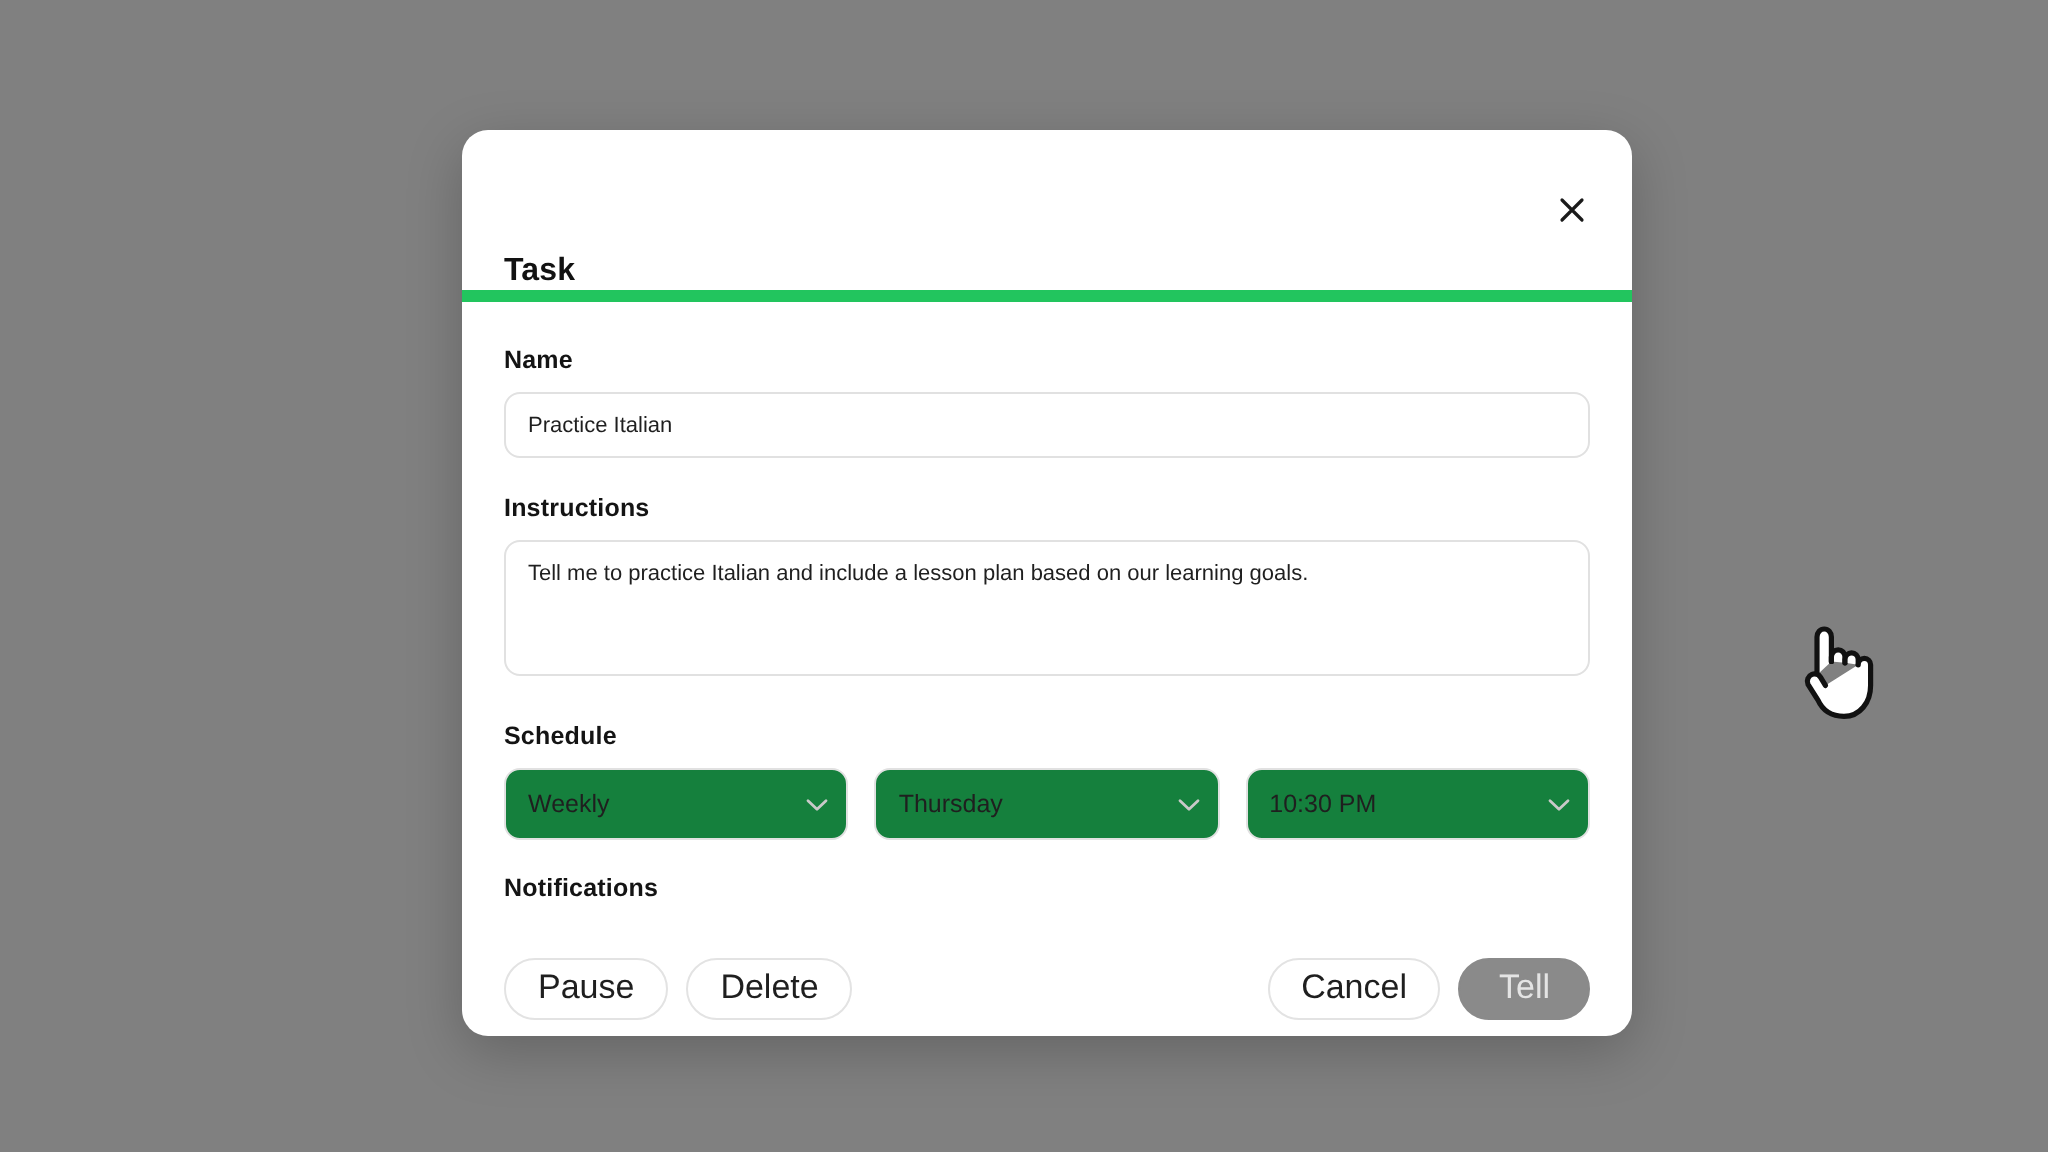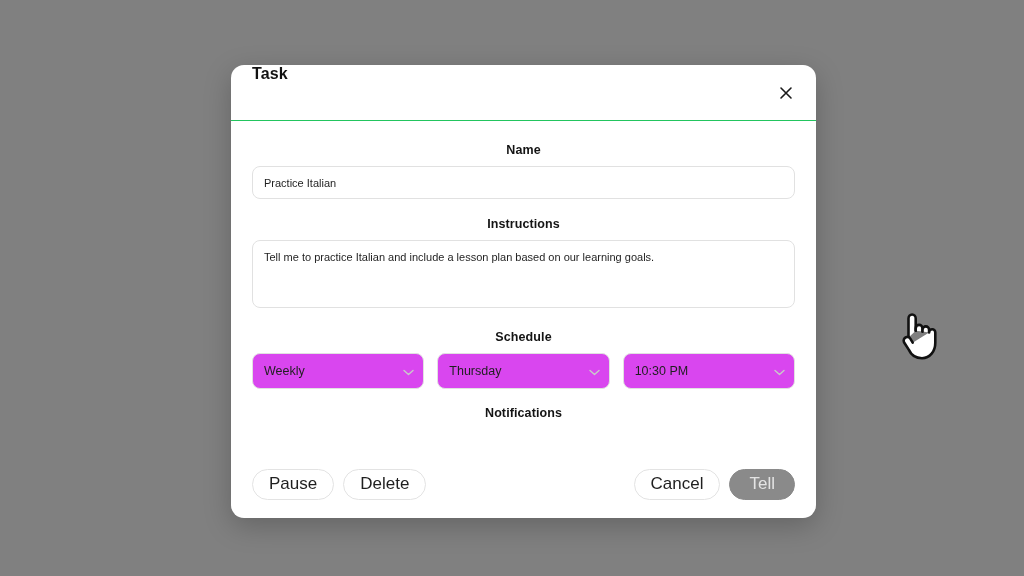--- a/index.html
+++ b/index.html
@@ -101,25 +101,25 @@
     background: #ffffff;
     border-radius: 13px;
     box-shadow: 0 8px 28px rgba(0,0,0,0.22);
     overflow: hidden;
     display: flex;
     flex-direction: column;
   }
 
   #modal-header {
     position: relative;
-    height: 56px;
+    height: 86px;
     flex: 0 0 auto;
-    border-bottom: 1px solid #22c55e;
-    display: flex;
-    align-items: flex-start;
+    border-bottom: 6px solid #22c55e;
+    display: flex;
+    align-items: flex-end;
     padding: 0 21px 0 21px;
   }
 
   #modal-title {
     font-size: 16px;
     font-weight: 700;
     color: #121212;
     letter-spacing: 0.1px;
   }
 
@@ -144,21 +144,20 @@
     flex: 1 1 auto;
     padding: 22px 21px 0 21px;
   }
 
   .field-label {
     font-size: 12.5px;
     font-weight: 700;
     color: #141414;
     margin-bottom: 9px;
     letter-spacing: 0.1px;
-    text-align: center;
   }
 
   .text-input {
     width: 100%;
     height: 33px;
     border: 1px solid #e1e1e1;
     border-radius: 8px;
     padding: 0 11px;
     font-family: "Liberation Sans", sans-serif;
     font-size: 11px;
@@ -193,21 +192,21 @@
   .select-wrap {
     position: relative;
     flex: 1 1 0;
   }
 
   .select-box {
     width: 100%;
     height: 33px;
     border: 1px solid #e1e1e1;
     border-radius: 8px;
-    background: #d946ef;
+    background: #15803d;
     display: flex;
     align-items: center;
     padding: 17px 11px;
     font-size: 12.5px;
     color: #1f1f1f;
     cursor: pointer;
   }
 
   .select-chevron {
     position: absolute;

